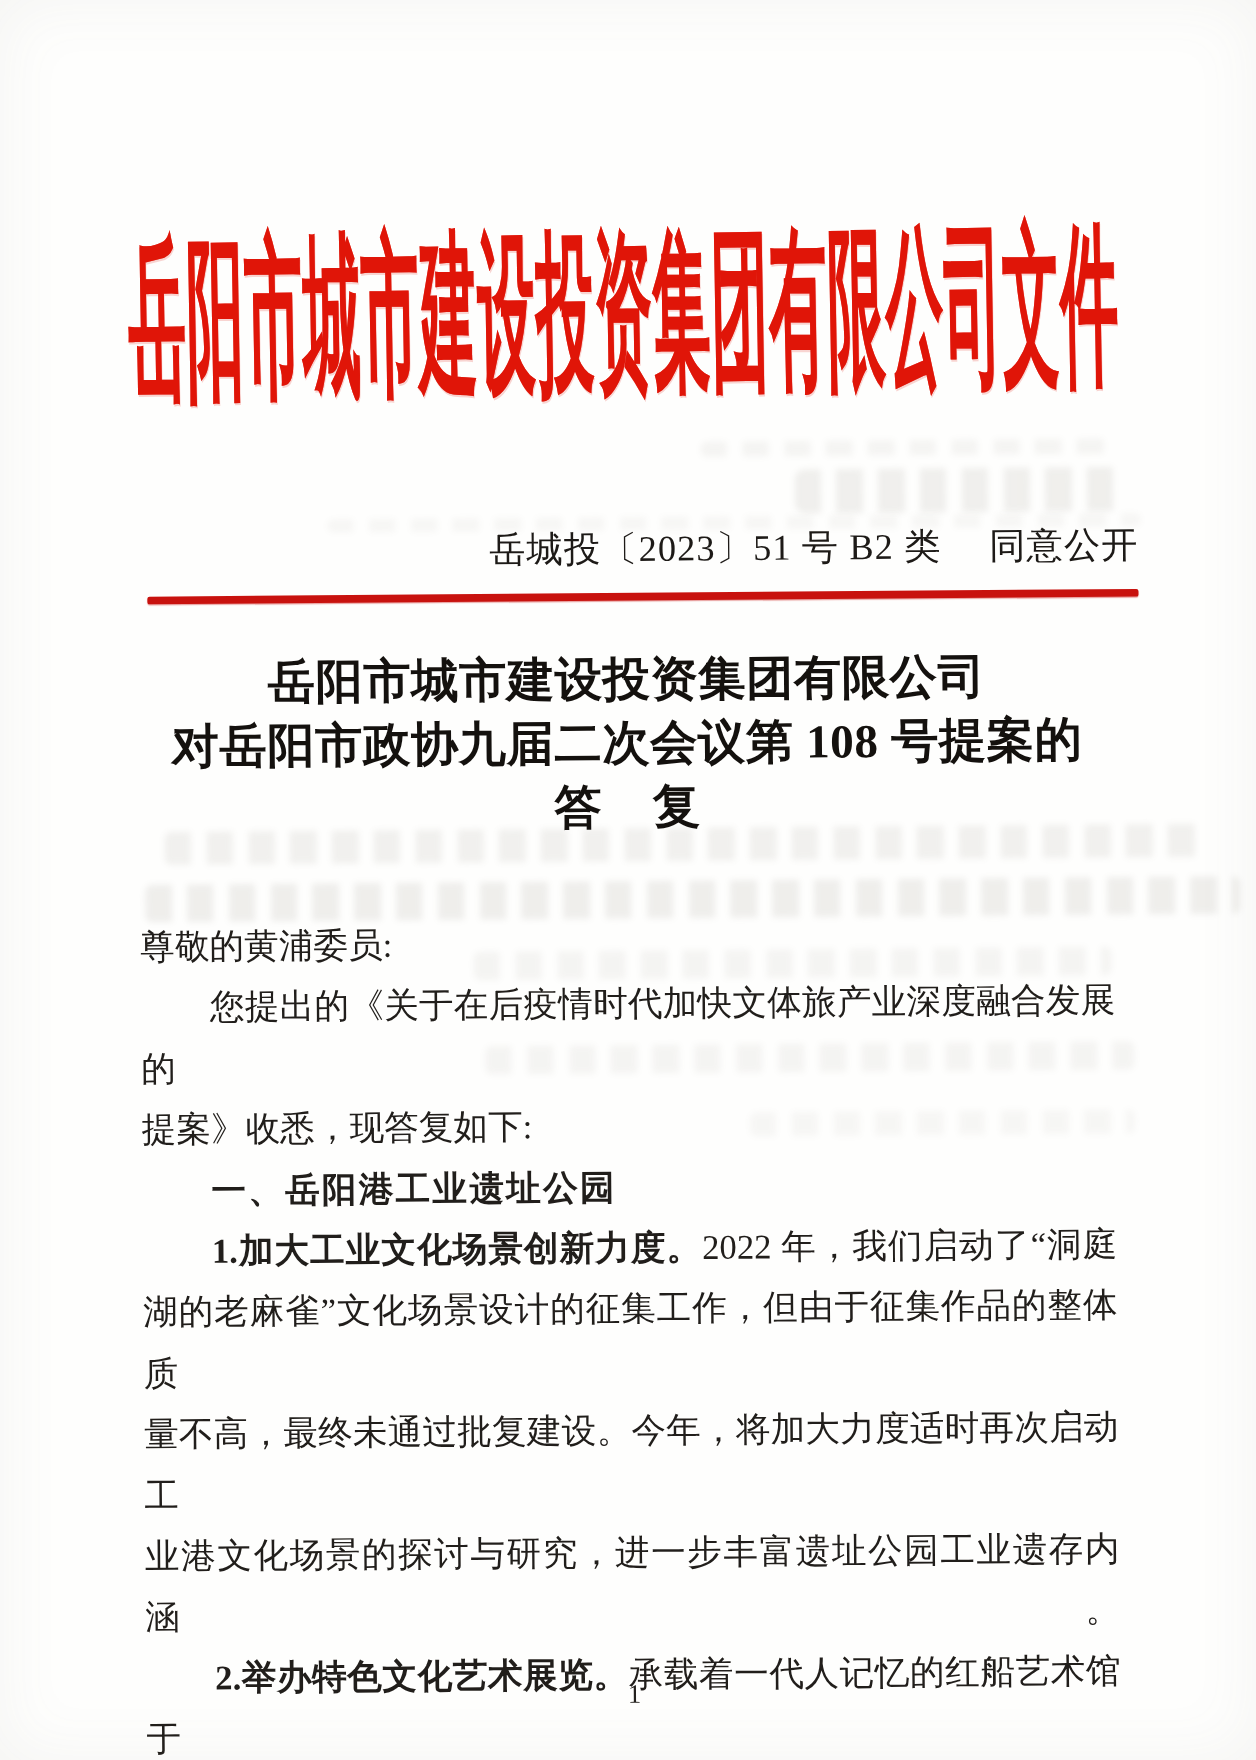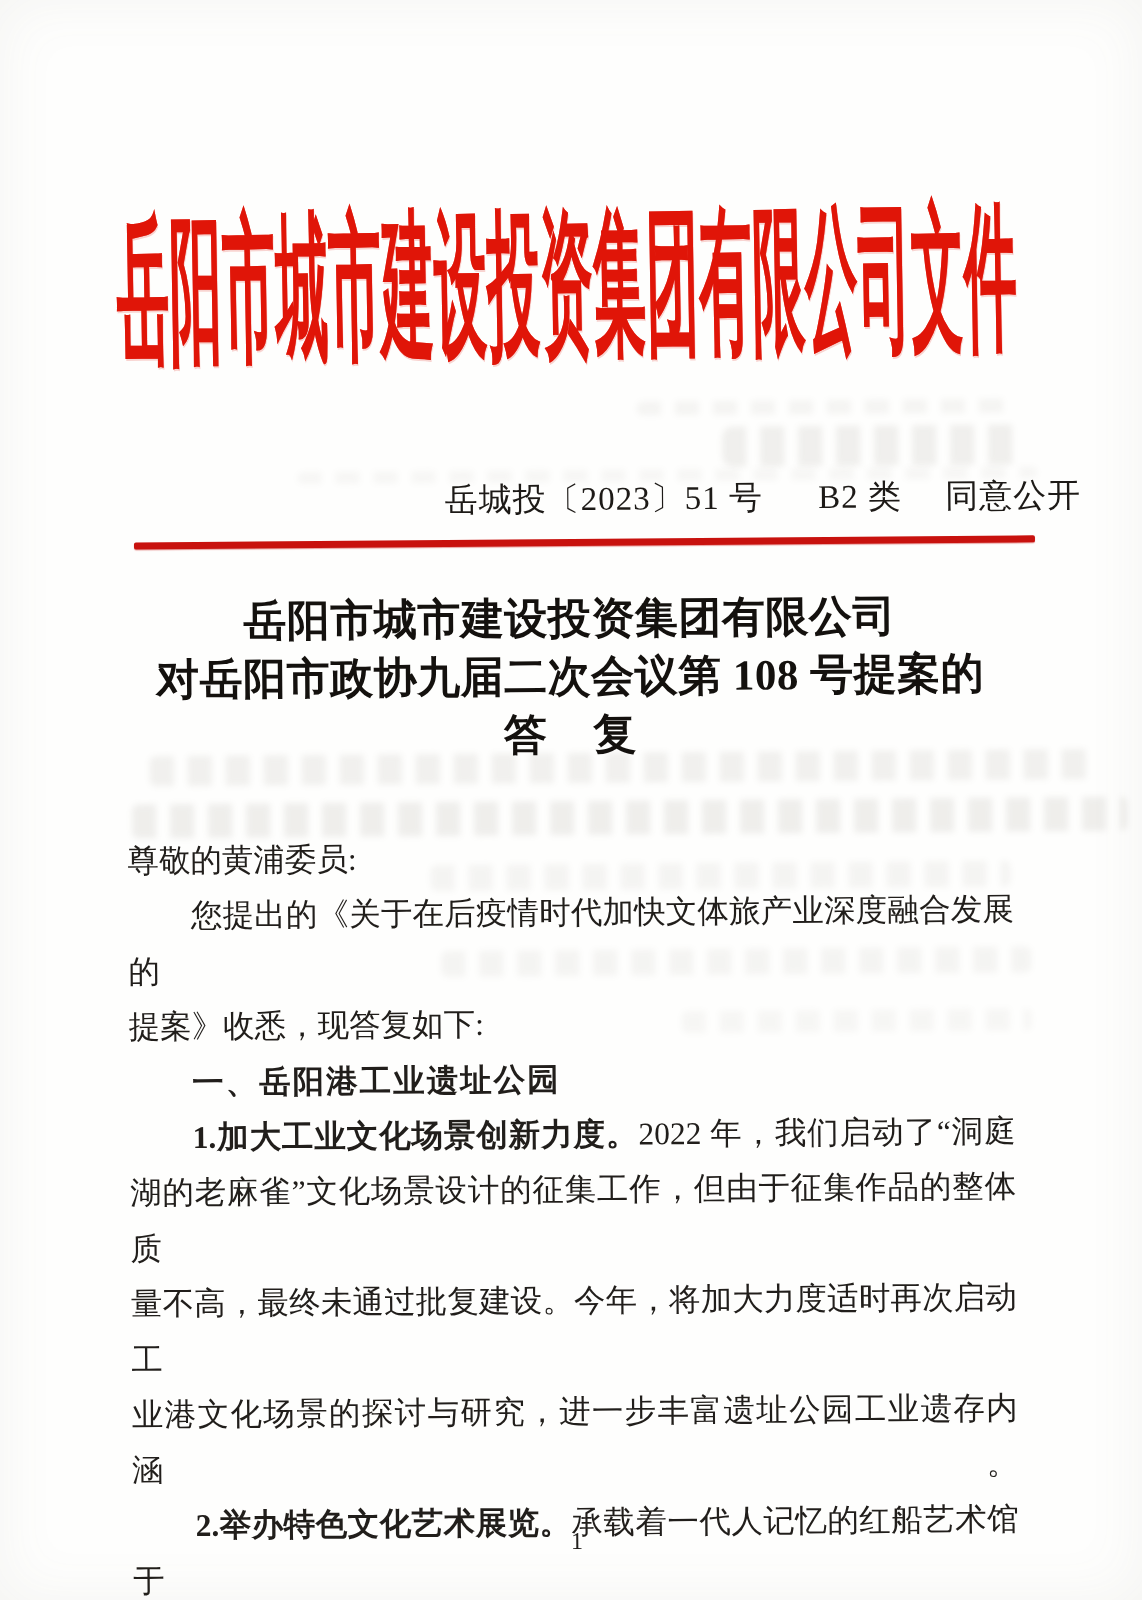--- a/index.html
+++ b/index.html
@@ -57,21 +57,21 @@
 
   
   .docline {
     position: absolute;
     top: 477px; left: 447px;
     font-size: 33px;
     color: #1d1a17;
     letter-spacing: 1px;
     white-space: nowrap;
   }
-  .docline .doc-cat { margin-left: 46px; }
+  .docline .doc-cat { }
   .docline .doc-pub { margin-left: 34px; }
 
   
   .redrule {
     position: absolute;
     top: 539px; left: 136px;
     width: 901px; height: 7px;
     background: var(--rule-red);
     border-radius: 2px;
     box-shadow: 0 1px 1px rgba(200,18,14,0.4);

